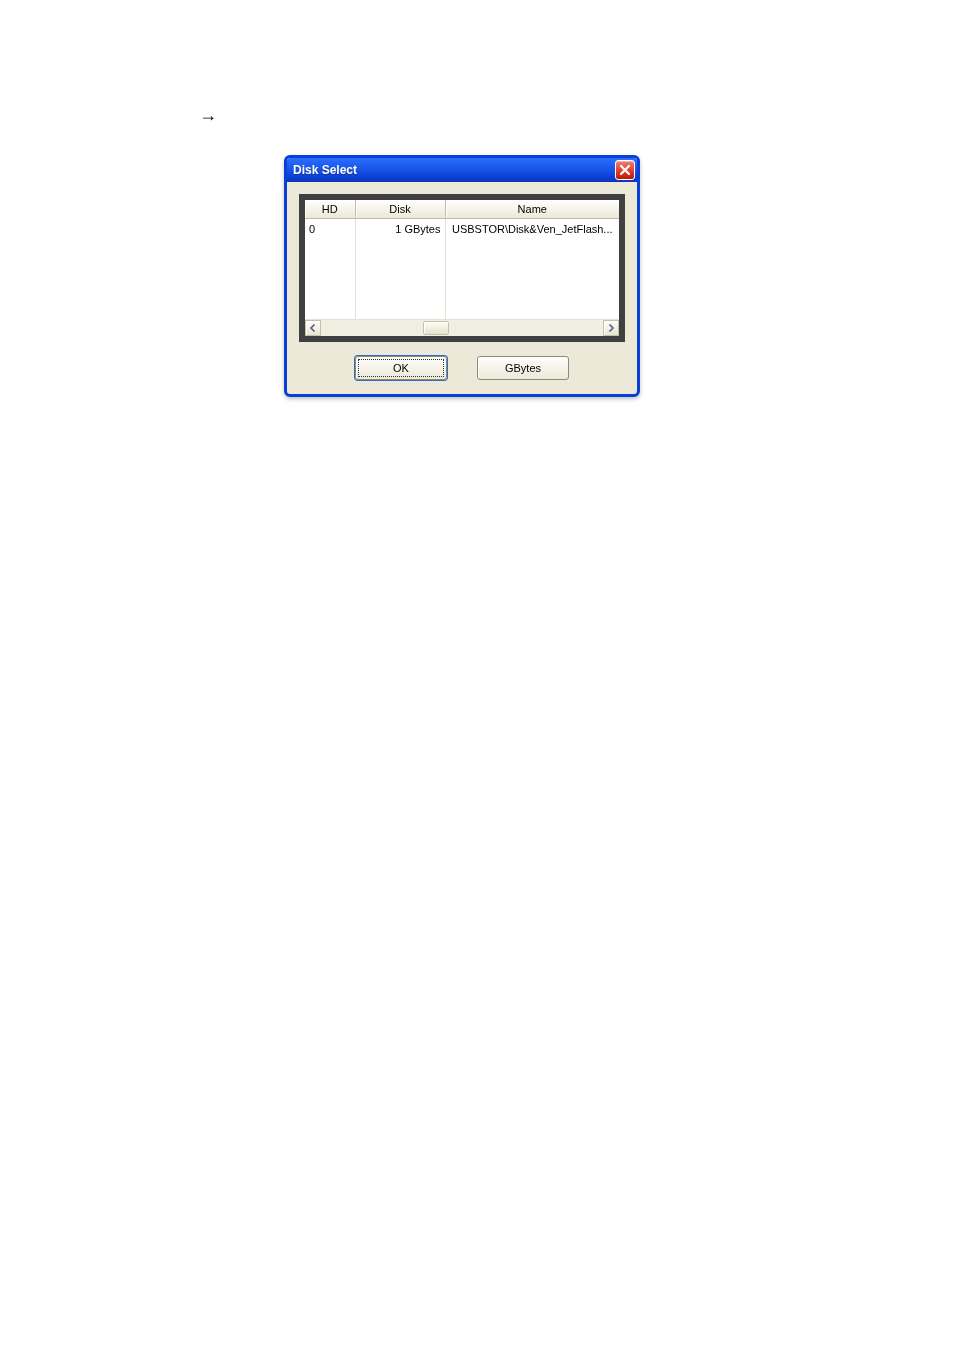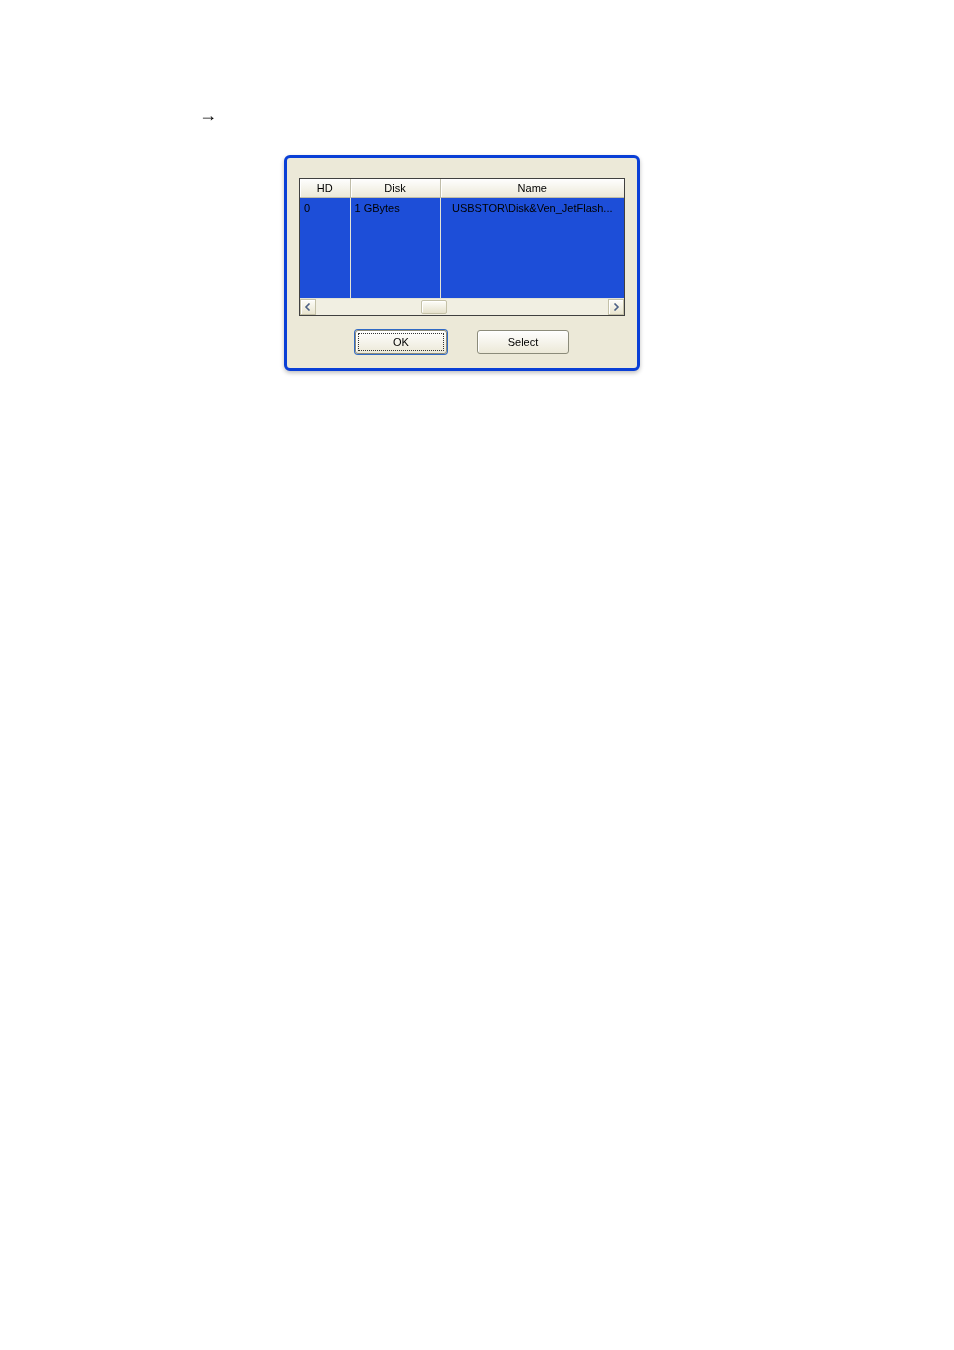--- a/index.html
+++ b/index.html
@@ -61,25 +61,24 @@
     cursor: pointer;
     box-shadow: inset 0 1px 0 rgba(255,255,255,0.4);
   }
   .close-btn svg { display: block; }
 
   .client {
     padding: 12px 12px 10px 12px;
   }
 
   .listview-wrap {
-    background: #1d4ed8;
-    border: 1px solid #404040;
+    background: #ffffff;
+    border: 6px solid #404040;
     box-sizing: border-box;
     width: 100%;
-    margin-top: 8px;
   }
   table.listview {
     width: 100%;
     border-collapse: collapse;
     table-layout: fixed;
   }
   table.listview th {
     background: linear-gradient(to bottom, #fefefe 0%, #ece9d8 100%);
     border-right: 1px solid #c0bda8;
     border-bottom: 1px solid #c0bda8;
@@ -94,21 +93,21 @@
     padding: 2px 4px;
     height: 16px;
     white-space: nowrap;
     overflow: hidden;
     text-overflow: clip;
   }
   table.listview td:last-child { border-right: none; }
   .col-hd { width: 50px; }
   .col-size { width: 90px; }
   .cell-hd { text-align: left; }
-  .cell-size { text-align: left; padding-right: 14px; }
+  .cell-size { text-align: right; padding-right: 14px; }
   .cell-name { text-align: center; }
 
   .hscroll {
     height: 16px;
     border-top: 1px solid #e3e3d5;
     display: flex;
     align-items: stretch;
     background: #f1efe2;
   }
   .hscroll .arrow-btn {
@@ -168,20 +167,30 @@
     outline-offset: -4px;
     box-shadow: inset 1px 1px 0 #ffffff, 0 0 0 1px #316ac5;
   }
 </style>
 </head>
 <body>
 
 <span class="arrow">→</span>
 
 <div class="dialog">
+  <div class="titlebar">
+    <span class="title-text">Disk Select</span>
+    <div class="close-btn">
+      <span>
+        <svg width="12" height="12" viewBox="0 0 12 12">
+          <path d="M2 2 L10 10 M10 2 L2 10" stroke="#ffffff" stroke-width="2.2" stroke-linecap="round"></path>
+        </svg>
+      </span>
+    </div>
+  </div>
 
   <div class="client">
     <div class="listview-wrap">
       <table class="listview">
         <colgroup>
           <col class="col-hd">
             <col class="col-size">
             <col>
         </colgroup>
         <thead>
@@ -235,16 +244,16 @@
             <svg width="8" height="8" viewBox="0 0 8 8">
                 <path d="M2.5 0.5 L6 4 L2.5 7.5" fill="none" stroke="#4d6185" stroke-width="1.6"></path>
               </svg>
           </span>
         </div>
       </div>
     </div>
 
     <div class="btnrow">
       <button type="button" class="btn default">OK</button>
-      <button type="button" class="btn">Select</button>
+      <button type="button" class="btn">GBytes</button>
     </div>
   </div>
 </div>
 
 </body></html>

